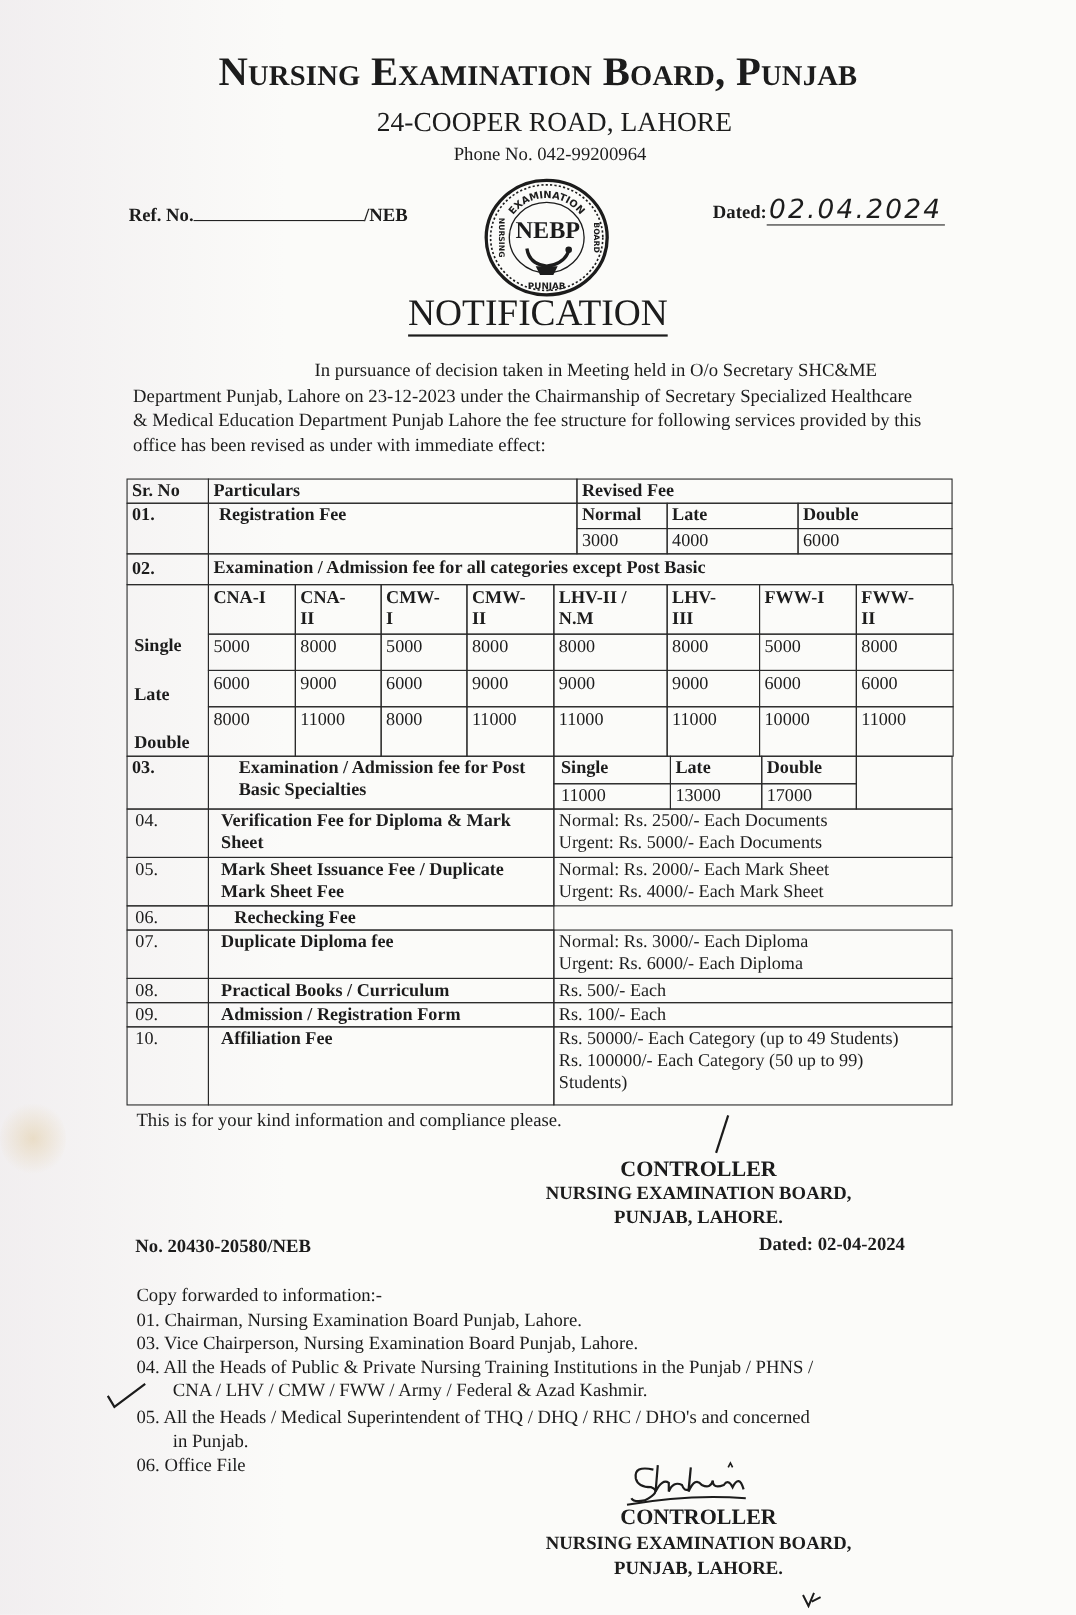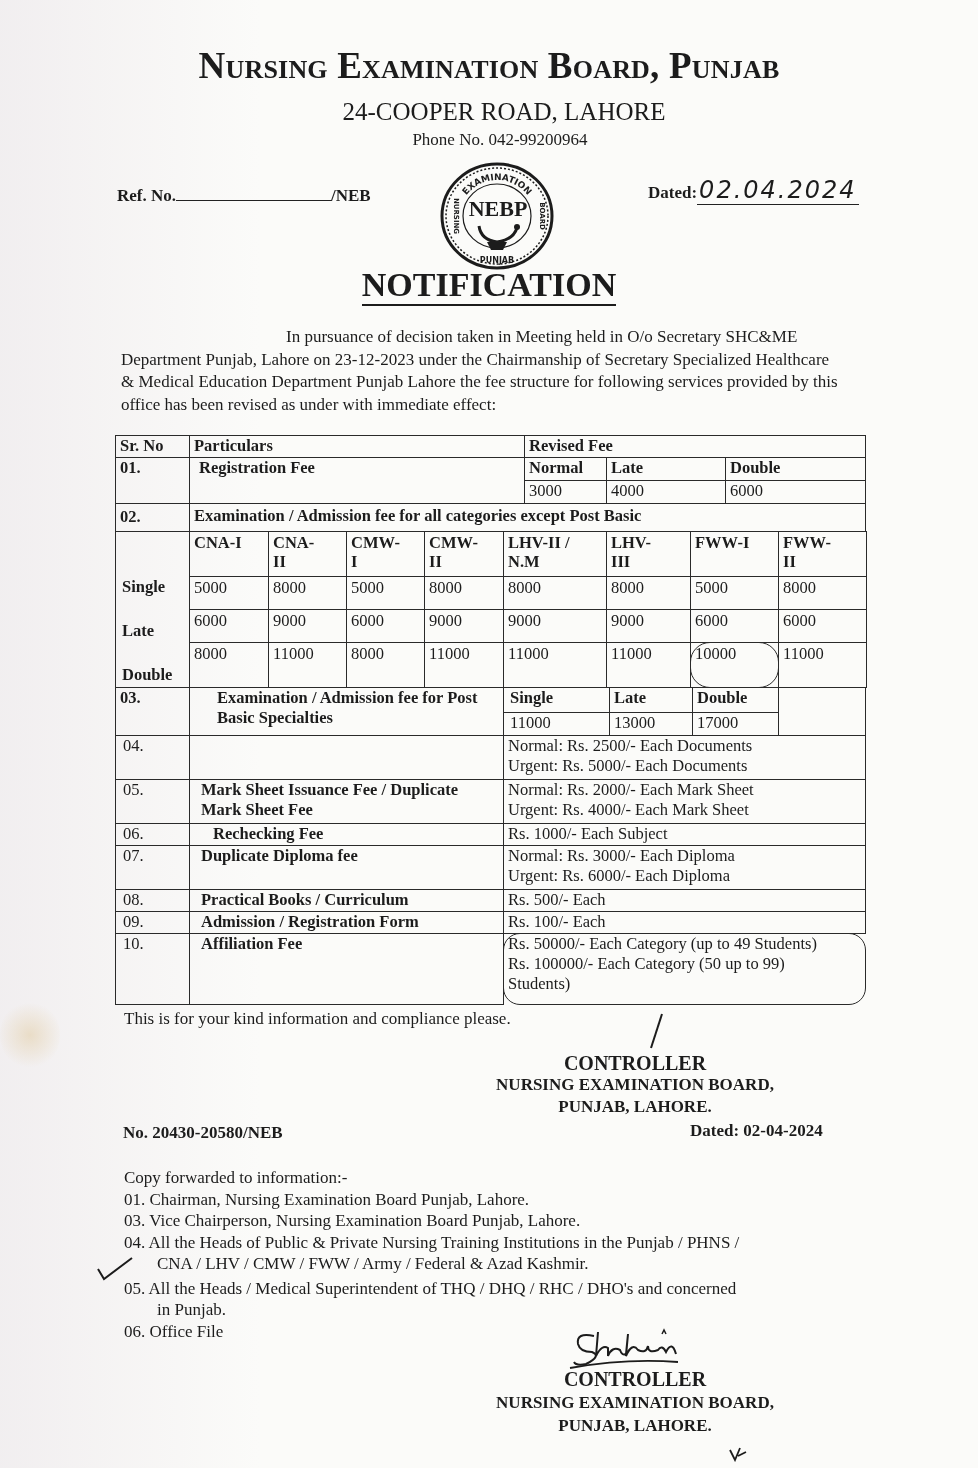--- a/index.html
+++ b/index.html
@@ -19,21 +19,21 @@
   .phone { left: 0; width: 978px; top: 130px; text-align: center; font-size: 17px; padding-left: 22px; box-sizing: border-box; }
   .ref { left: 117px; top: 184px; font-size: 17px; font-weight: bold; }
   .ref-line { display: inline-block; width: 155px; border-bottom: 1.5px solid #222; height: 16px; vertical-align: baseline; }
   .dated { left: 648px; top: 176px; font-size: 17px; font-weight: bold; }
   .dated-hand {
     font-family: "DejaVu Sans", sans-serif; font-weight: normal; font-style: italic;
     font-size: 24px; letter-spacing: 2px; border-bottom: 1.5px solid #222; padding: 0 2px;
   }
   .seal { left: 437px; top: 160px; width: 120px; height: 112px; }
   .notif {
-    left: 0; width: 978px; top: 266px; text-align: center; font-size: 34px; font-weight: bold;
+    left: 0; width: 978px; top: 266px; text-align: center; font-size: 34px; font-weight: normal;
     padding-left: 0; box-sizing: border-box;
   }
   .notif span { border-bottom: 2.5px solid #1c1c1c; padding-bottom: 1px; }
   .para {
     left: 121px; top: 326px; width: 720px; font-size: 17px; line-height: 22.5px;
   }
   .para .indent { display: inline-block; width: 165px; }
 
   
   .tbl { left: 115px; top: 435px; width: 751px; height: 570px; }
@@ -167,57 +167,55 @@
     <div class="cell c" style="left:388px;top:174px;width:104px;height:34px;white-space:pre-line;line-height:19px;padding-top:1px;">9000</div>
     <div class="cell c" style="left:491px;top:174px;width:85px;height:34px;white-space:pre-line;line-height:19px;padding-top:1px;">9000</div>
     <div class="cell c" style="left:575px;top:174px;width:89px;height:34px;white-space:pre-line;line-height:19px;padding-top:1px;">6000</div>
     <div class="cell c" style="left:663px;top:174px;width:89px;height:34px;white-space:pre-line;line-height:19px;padding-top:1px;">6000</div>
     <div class="cell c" style="left:74px;top:207px;width:80px;height:46px;white-space:pre-line;line-height:19px;padding-top:1px;">8000</div>
     <div class="cell c" style="left:153px;top:207px;width:79px;height:46px;white-space:pre-line;line-height:19px;padding-top:1px;">11000</div>
     <div class="cell c" style="left:231px;top:207px;width:79px;height:46px;white-space:pre-line;line-height:19px;padding-top:1px;">8000</div>
     <div class="cell c" style="left:309px;top:207px;width:80px;height:46px;white-space:pre-line;line-height:19px;padding-top:1px;">11000</div>
     <div class="cell c" style="left:388px;top:207px;width:104px;height:46px;white-space:pre-line;line-height:19px;padding-top:1px;">11000</div>
     <div class="cell c" style="left:491px;top:207px;width:85px;height:46px;white-space:pre-line;line-height:19px;padding-top:1px;">11000</div>
-    <div class="cell c" style="left:575px;top:207px;width:89px;height:46px;white-space:pre-line;line-height:19px;padding-top:1px;border-radius:20px;">10000</div>
+    <div class="cell c" style="left:575px;top:207px;width:89px;height:46px;white-space:pre-line;line-height:19px;padding-top:1px;">10000</div>
     <div class="cell c" style="left:663px;top:207px;width:89px;height:46px;white-space:pre-line;line-height:19px;padding-top:1px;">11000</div>
     <div class="cell" style="left:0;top:300px;width:75px;height:45px;padding-left:7px;">04.</div>
+    <div class="cell hdr" style="left:74px;top:300px;width:315px;height:45px;padding-left:11px;">Verification Fee for Diploma &amp; Mark Sheet</div>
     <div class="cell c" style="left:388px;top:300px;width:363px;height:45px;">
       <div>Normal: Rs. 2500/- Each Documents</div>
       <div>Urgent: Rs. 5000/- Each Documents</div>
     </div>
     <div class="cell" style="left:0;top:344px;width:75px;height:45px;padding-left:7px;">05.</div>
     <div class="cell hdr" style="left:74px;top:344px;width:315px;height:45px;padding-left:11px;">Mark Sheet Issuance Fee / Duplicate Mark Sheet Fee</div>
     <div class="cell c" style="left:388px;top:344px;width:363px;height:45px;">
       <div>Normal: Rs. 2000/- Each Mark Sheet</div>
       <div>Urgent: Rs. 4000/- Each Mark Sheet</div>
     </div>
     <div class="cell" style="left:0;top:388px;width:75px;height:23px;padding-left:7px;">06.</div>
     <div class="cell hdr" style="left:74px;top:388px;width:315px;height:23px;padding-left:23px;">Rechecking Fee</div>
-    <div class="cell c" style="left:388px;top:388px;width:363px;height:23px;">
-      <div>Rs. 1000/- Each Subject</div>
-    </div>
     <div class="cell" style="left:0;top:410px;width:75px;height:45px;padding-left:7px;">07.</div>
     <div class="cell hdr" style="left:74px;top:410px;width:315px;height:45px;padding-left:11px;">Duplicate Diploma fee</div>
     <div class="cell c" style="left:388px;top:410px;width:363px;height:45px;">
       <div>Normal: Rs. 3000/- Each Diploma</div>
       <div>Urgent: Rs. 6000/- Each Diploma</div>
     </div>
     <div class="cell" style="left:0;top:454px;width:75px;height:23px;padding-left:7px;">08.</div>
     <div class="cell hdr" style="left:74px;top:454px;width:315px;height:23px;padding-left:11px;">Practical Books / Curriculum</div>
     <div class="cell c" style="left:388px;top:454px;width:363px;height:23px;">
       <div>Rs. 500/- Each</div>
     </div>
     <div class="cell" style="left:0;top:476px;width:75px;height:23px;padding-left:7px;">09.</div>
     <div class="cell hdr" style="left:74px;top:476px;width:315px;height:23px;padding-left:11px;">Admission / Registration Form</div>
     <div class="cell c" style="left:388px;top:476px;width:363px;height:23px;">
       <div>Rs. 100/- Each</div>
     </div>
     <div class="cell" style="left:0;top:498px;width:75px;height:72px;padding-left:7px;">10.</div>
     <div class="cell hdr" style="left:74px;top:498px;width:315px;height:72px;padding-left:11px;">Affiliation Fee</div>
-    <div class="cell c" style="left:388px;top:498px;width:363px;height:72px;border-radius:17px;">
+    <div class="cell c" style="left:388px;top:498px;width:363px;height:72px;">
       <div>Rs. 50000/- Each Category (up to 49 Students)</div>
       <div>Rs. 100000/- Each Category (50 up to 99)</div>
       <div>Students)</div>
     </div>
   </div>
 
 <div class="abs closing">This is for your kind information and compliance please.</div>
 <svg class="abs sig-slash" viewBox="0 0 16 38">
     <path d="M 14 2 L 3 36" stroke="#1c1c1c" stroke-width="2" fill="none"></path>
   </svg>

